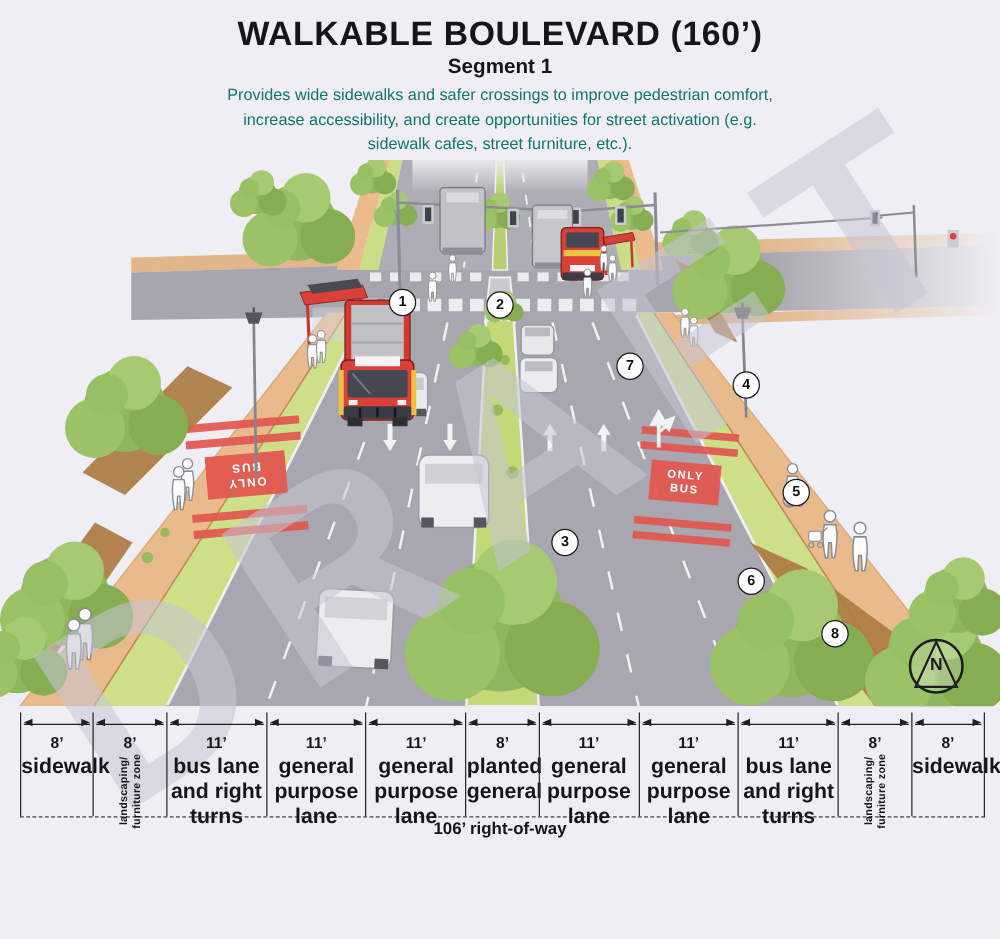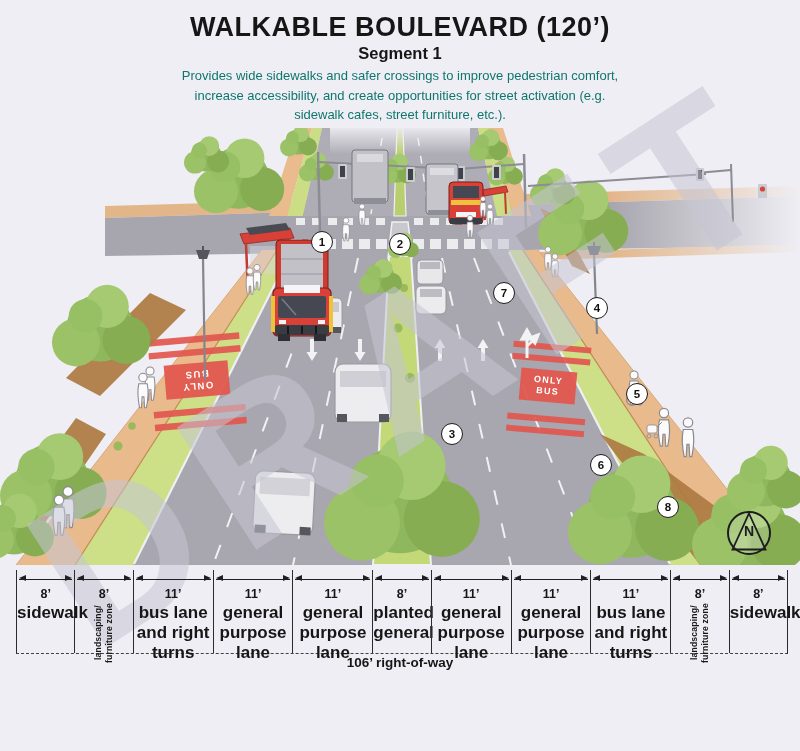--- a/index.html
+++ b/index.html
@@ -36,21 +36,21 @@
   .seg .vlbl{position:absolute;top:33px;left:50%;transform:translateX(-50%);display:flex;gap:0px;}
   .seg .vlbl span{writing-mode:vertical-rl;transform:rotate(180deg);font-size:8.6px;font-weight:700;line-height:1.25;letter-spacing:.2px;}
   .rowlabel{position:absolute;top:655px;left:0;width:100%;text-align:center;font-size:13.5px;font-weight:700;color:#161616;z-index:6;}
 </style>
 </head>
 <body>
 
 <div class="page">
 
   <div class="hdr">
-    <h1 class="title">WALKABLE BOULEVARD (120’)</h1>
+    <h1 class="title">WALKABLE BOULEVARD (160’)</h1>
     <h2 class="subtitle">Segment 1</h2>
     <p class="desc">Provides wide sidewalks and safer crossings to improve pedestrian comfort, increase accessibility, and create opportunities for street activation (e.g. sidewalk cafes, street furniture, etc.).</p>
   </div>
 
   <div class="scene">
     <svg width="800" height="437" viewBox="0 0 800 437">
       <defs>
         <g id="ped">
           <circle cx="0" cy="-10" r="2.7" fill="#fbfbfc" stroke="#8b8b93" stroke-width="0.7"></circle>
           <path d="M-2.7,-6 C-3.6,-2 -3.3,4 -2.2,9.5 L-1,9.5 L-0.6,2.5 L0.6,2.5 L1,9.5 L2.2,9.5 C3.3,4 3.6,-2 2.7,-6 Z" fill="#fbfbfc" stroke="#8b8b93" stroke-width="0.7"></path>

